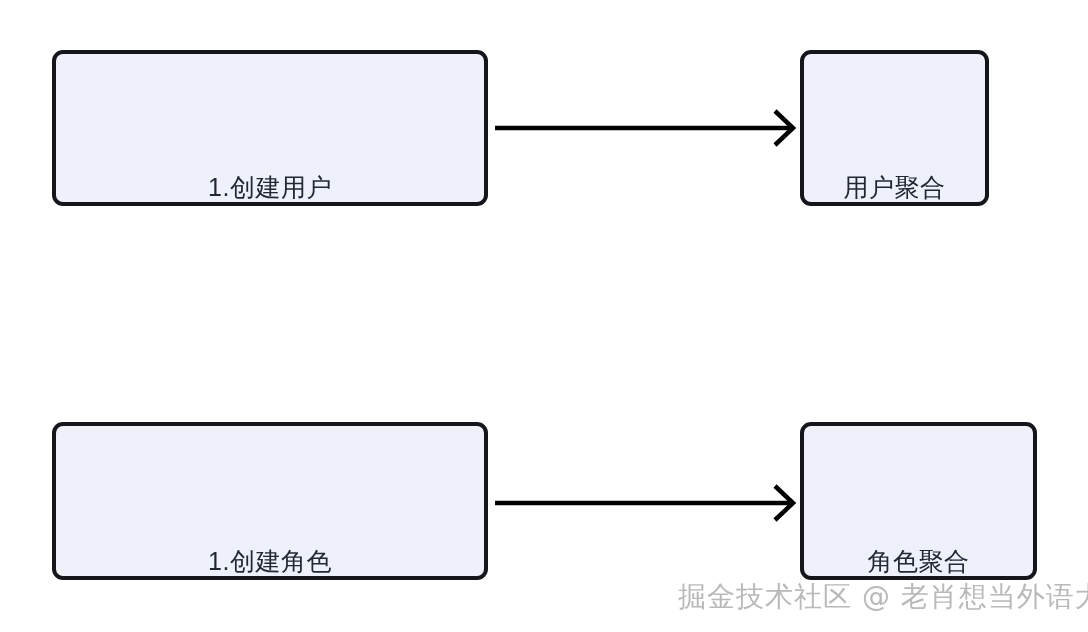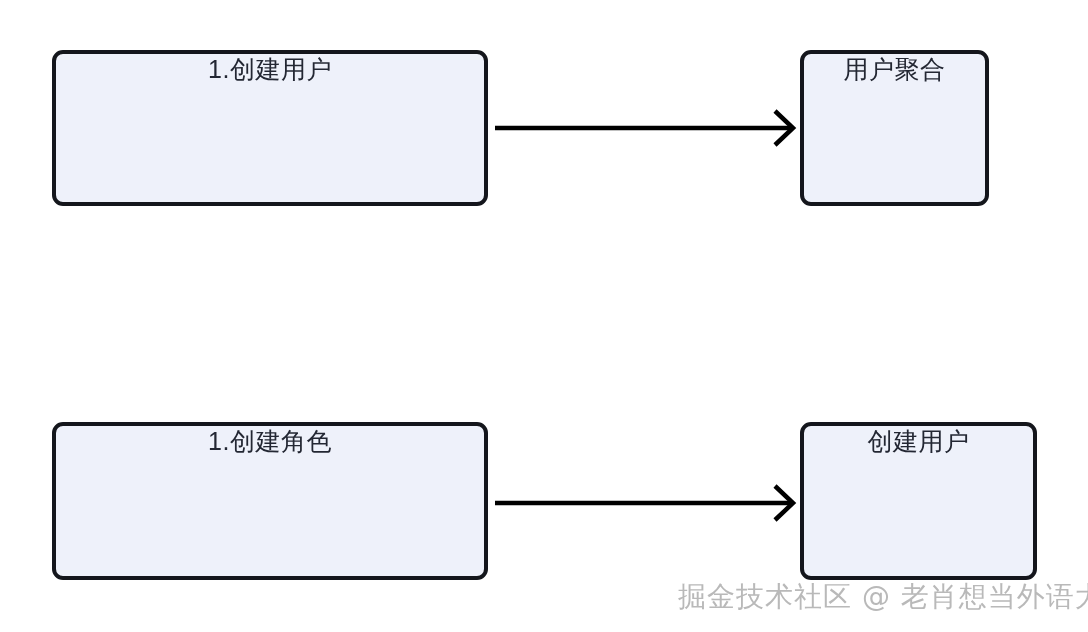--- a/index.html
+++ b/index.html
@@ -17,21 +17,21 @@
     background: #ffffff;
     overflow: hidden;
   }
   .node {
     position: absolute;
     box-sizing: border-box;
     background: #eef1fa;
     border: 4px solid #14161c;
     border-radius: 11px;
     display: flex;
-    align-items: flex-start;
+    align-items: flex-end;
     justify-content: center;
   }
   .node-label {
     font-size: 25px;
     line-height: 1.2;
     color: #232733;
     letter-spacing: 0.5px;
     white-space: nowrap;
     font-weight: 400;
   }
@@ -90,21 +90,21 @@
 
   <div class="node" id="node-user-aggregate">
     <span class="node-label">用户聚合</span>
   </div>
 
   <div class="node" id="node-create-role">
     <span class="node-label">1.创建角色</span>
   </div>
 
   <div class="node" id="node-role-aggregate">
-    <span class="node-label">创建用户</span>
+    <span class="node-label">角色聚合</span>
   </div>
 
   <svg class="edge" viewBox="0 0 1088 632">
 
     <g>
       <path class="edge-line" d="M 495 128 L 792 128"></path>
       <path class="edge-head" d="M 775 111 L 793 128 L 775 145"></path>
     </g>
 
     <g>

